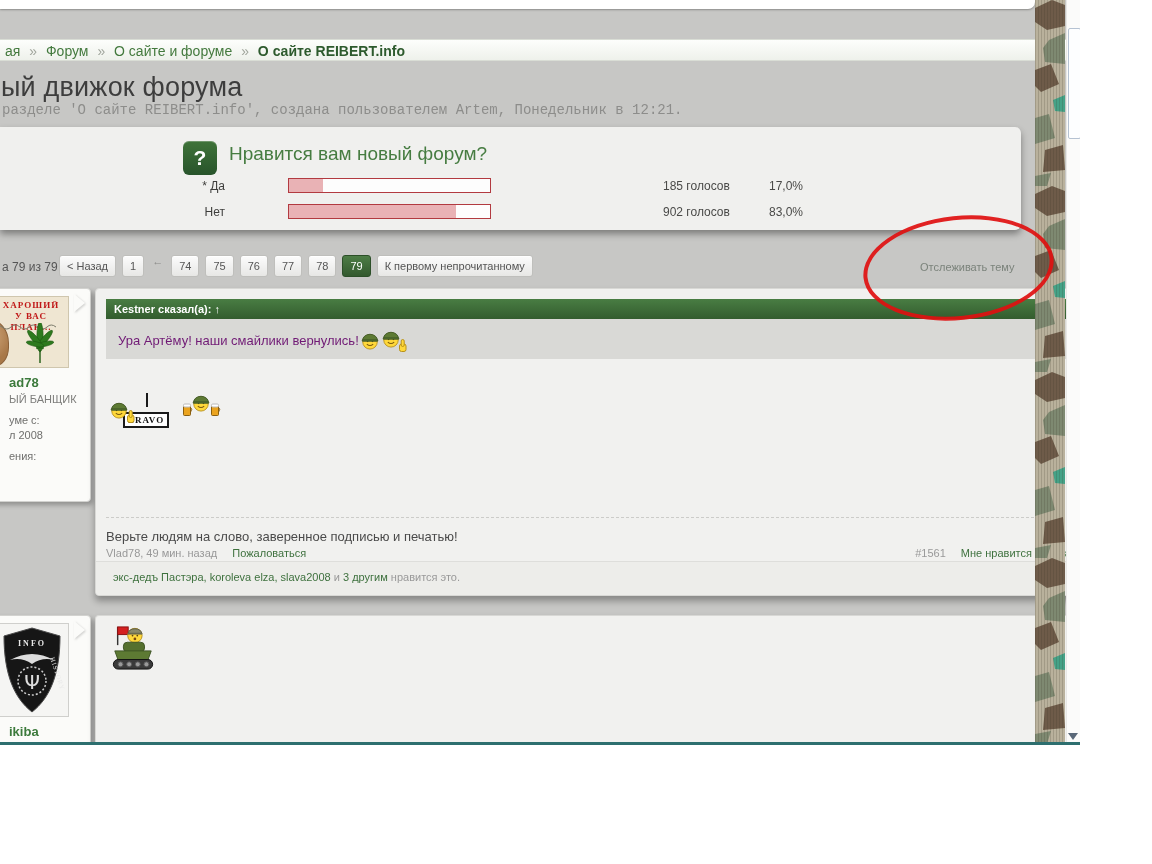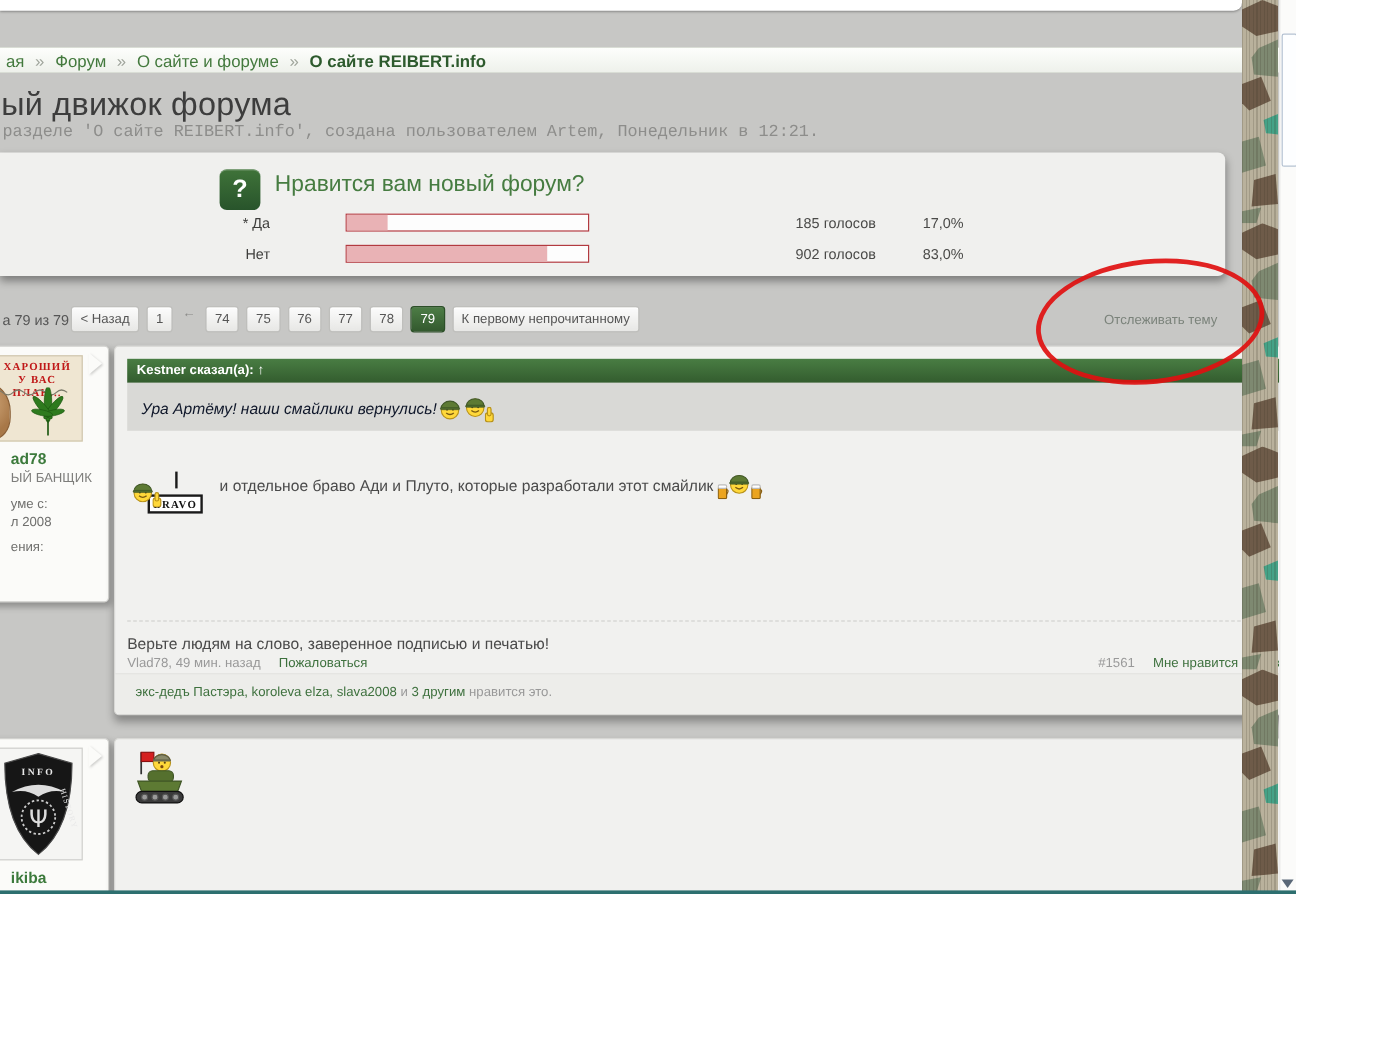--- a/index.html
+++ b/index.html
@@ -73,21 +73,21 @@
   .username{color:#3c7a3c;font-weight:bold;font-size:13px;margin-top:7px;cursor:pointer;}
   .usertitle{color:#7d7d7b;font-size:11px;margin-top:3px;}
   .uinfo{color:#6f6f6d;font-size:11px;margin-top:8px;line-height:15px;}
 
   .avatar2{width:129px;height:92px;background:#f5f5f3;border:1px solid #cfcfcc;position:relative;overflow:hidden;cursor:pointer;}
   .avatar2 svg{position:absolute;left:60px;top:2px;}
 
   .quote-wrap{margin:10px 10px 0 10px;}
   .quote-header{height:20px;background:linear-gradient(#497d43,#335c2e);color:#fff;font-size:11px;
     font-weight:bold;line-height:20px;padding-left:8px;cursor:pointer;}
-  .quote-body{background:#d9d9d6;padding:9px 12px 8px 12px;font-size:13px;font-style:italic;color:#0f172a;}
+  .quote-body{background:#d9d9d6;padding:9px 12px 8px 12px;font-size:13px;color:#701a75;}
   .post-body{margin:17px 10px 0 13px;font-size:13px;color:#4a4a4a;}
   .bravo{display:inline-block;position:relative;width:58px;height:46px;vertical-align:top;}
   .bravo .sign{position:absolute;left:14px;top:0;background:#fff;border:2px solid #1a1a1a;
     font-family:"Liberation Serif",serif;font-weight:bold;font-size:9px;letter-spacing:1px;padding:1px 3px;color:#111;margin-top:36px;}
   .bravo .pole{position:absolute;left:37px;top:17px;width:2px;height:14px;background:#1a1a1a;}
   .bravo .bsmiley{position:absolute;left:0;bottom:0;}
   .body-text{display:inline-block;margin-left:16px;margin-top:16px;}
 
   .signature{position:absolute;left:10px;right:10px;top:228px;border-top:1px dashed #ccccc9;
     padding-top:11px;font-size:13px;color:#4a4a4a;}
@@ -279,21 +279,21 @@
         <span class="pole"></span>
         <span class="sign">BRAVO</span>
         <span class="bsmiley smiley-thumb">
             <svg class="face" width="20" height="20">
               <use href="#sym-helmet-smiley"></use>
             </svg>
             <svg class="th" width="9" height="13">
               <use href="#sym-thumb"></use>
             </svg>
           </span>
-      </span><span class="body-text"><span>и отдельное браво Ади и Плуто, которые разработали этот смайлик</span> <span class="smiley-beer"><svg class="mug1" width="10" height="13">
+      </span><span class="body-text"> <span class="smiley-beer"><svg class="mug1" width="10" height="13">
               <use href="#sym-mug"></use>
             </svg><svg class="face" width="20" height="20">
               <use href="#sym-helmet-smiley"></use>
             </svg><svg class="mug2" width="10" height="13">
               <use href="#sym-mug"></use>
             </svg></span></span>
     </div>
     <div class="signature">Верьте людям на слово, заверенное подписью и печатью!</div>
     <div class="post-footer">
       <span>Vlad78, 49 мин. назад</span>

